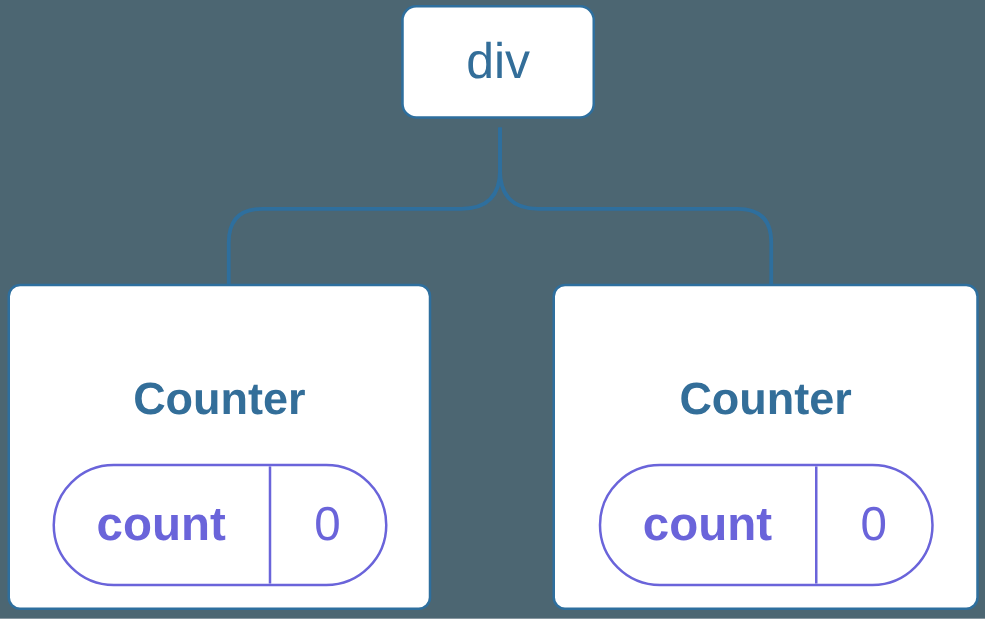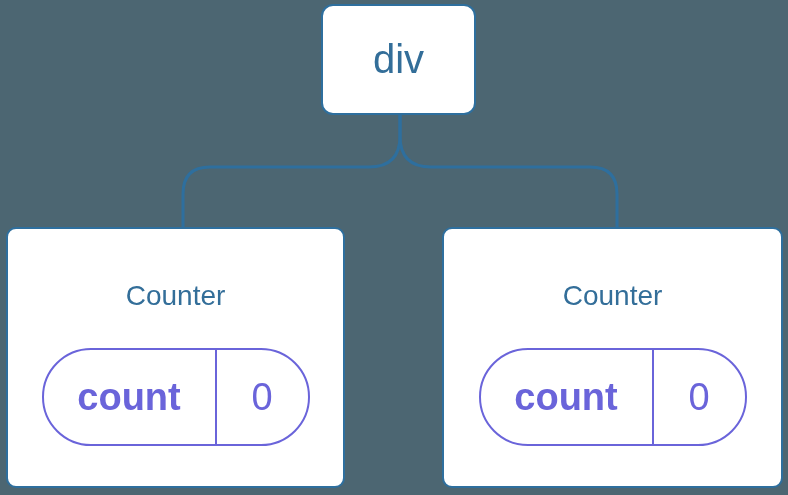--- a/index.html
+++ b/index.html
@@ -26,21 +26,21 @@
     width: 788px; height: 495px;
   }
   .conn {
     fill: none;
     stroke: var(--line-blue);
     stroke-width: 3;
   }
   .node-root {
     position: absolute;
     left: 321px; top: 4px;
-    width: 155px; height: 111px;
+    width: 155px; height: 91px;
     background: var(--card-bg);
     border: 2.5px solid var(--line-blue);
     border-radius: 12px;
     display: flex;
     align-items: center;
     justify-content: center;
   }
   .node-root-label {
     font-size: 40px;
     font-weight: 500;
@@ -53,25 +53,25 @@
     background: var(--card-bg);
     border: 2px solid var(--line-blue);
     border-radius: 10px;
     display: flex;
     flex-direction: column;
     align-items: center;
   }
   .card-left  { left: 6px;   width: 339px; }
   .card-right { left: 442px; width: 341px; }
   .card-title {
-    margin-top: 43px;
+    margin-top: 66px;
     height: 48px;
     line-height: 48px;
-    font-size: 28px;
-    font-weight: 400;
+    font-size: 36px;
+    font-weight: 700;
     color: var(--text-blue);
   }
   .pill {
     margin-top: 28px;
     width: 268px; height: 98px;
     border: 2px solid var(--purple);
     border-radius: 49px;
     display: flex;
     overflow: hidden;
     background: var(--card-bg);

